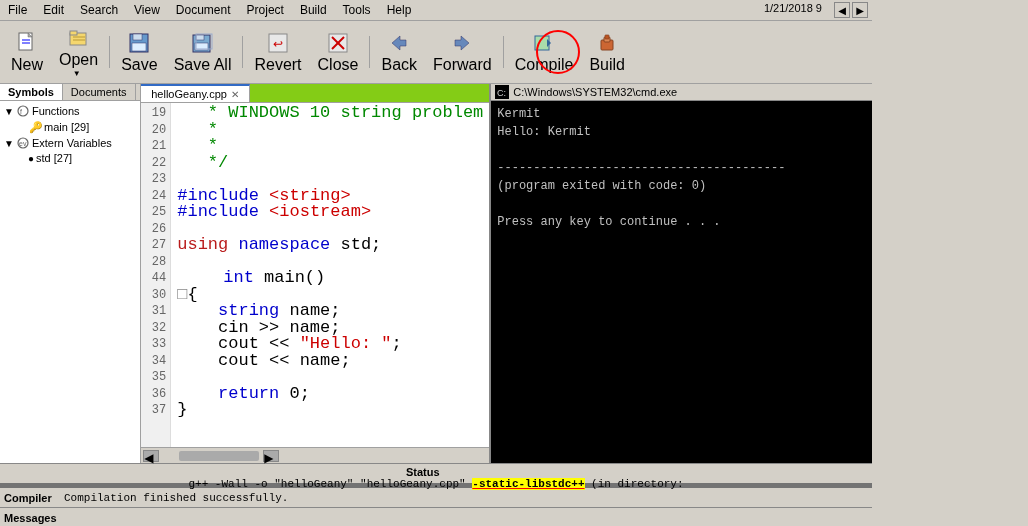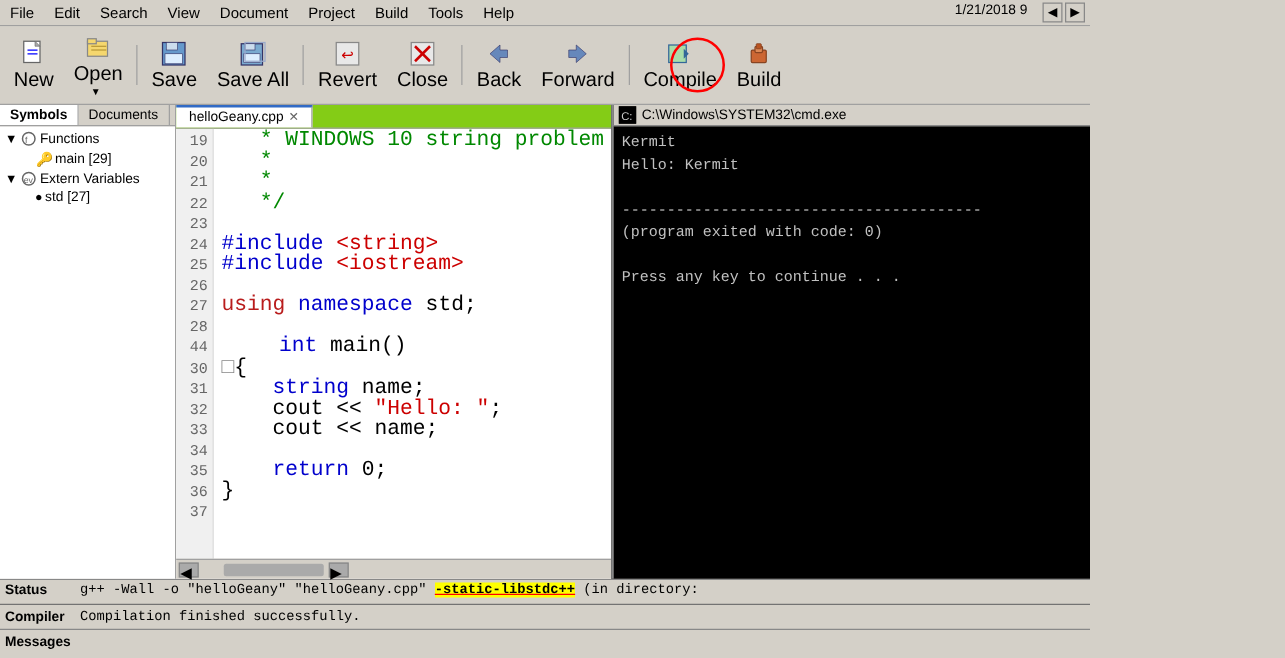--- a/index.html
+++ b/index.html
@@ -47,21 +47,21 @@
     #terminal-panel { width: 420px; background: #000000; border-left: 2px solid #888; display: flex; flex-direction: column; }
     #terminal-titlebar { background: #d4d0c8; display: flex; align-items: center; padding: 1px 4px; font-size: 11px; border-bottom: 1px solid #888; gap: 4px; }
     #terminal-icon { width: 14px; height: 14px; background: #000; display: flex; align-items: center; justify-content: center; }
     #terminal-content { flex: 1; padding: 4px 6px; font-family: 'Courier New', monospace; font-size: 12px; color: #c0c0c0; line-height: 18px; }
 
     
     .build-circle { position: absolute; width: 44px; height: 44px; border: 2.5px solid red; border-radius: 50%; top: 30px; left: 536px; pointer-events: none; }
 
     
     #bottom-area { height: 65px; background: #d4d0c8; border-top: 1px solid #888; display: flex; flex-direction: column; }
-    #status-row { display: flex; align-items: flex-start; border-bottom: 1px solid #737373; padding: 2px 4px; min-height: 20px; }
+    #status-row { display: flex; align-items: center; border-bottom: 5px solid #737373; padding: 2px 4px; min-height: 20px; flex-direction: column; }
     .status-label { font-weight: bold; font-size: 11px; min-width: 60px; }
     .status-text { font-size: 11px; font-family: 'Courier New', monospace; }
     .highlight-static { background: #ffff00; color: #000; font-weight: bold; text-decoration: underline; text-decoration-color: red; }
     #compiler-row { display: flex; align-items: center; border-bottom: 1px solid #888; padding: 2px 4px; min-height: 20px; }
     #messages-row { display: flex; align-items: center; padding: 2px 4px; min-height: 20px; }
   </style>
 </head>
 <body>
 
 <div style="position:relative; width:872px; height:526px; overflow:hidden;">
@@ -279,20 +279,21 @@
           <div class="code-line"><span style="color:#008800;">   */</span></div>
           <div class="code-line"></div>
           <div class="code-line"><span style="color:#0000cc;">#include</span> <span style="color:#cc0000;">&lt;string&gt;</span></div>
           <div class="code-line"><span style="color:#0000cc;">#include</span> <span style="color:#cc0000;">&lt;iostream&gt;</span></div>
           <div class="code-line"></div>
           <div class="code-line"><span style="color:#b91c1c;">using</span> <span style="color:#0000cc;">namespace</span> std;</div>
           <div class="code-line"></div>
           <div class="code-line"><span style="color:#0000cc;margin-left:46px;">int</span> main()</div>
           <div class="code-line"><span style="color:#888;">□</span>{</div>
           <div class="code-line">    <span style="color:#0000cc;">string</span> name;</div>
+          <div class="code-line">    cin &gt;&gt; name;</div>
           <div class="code-line">    cout &lt;&lt; <span style="color:#cc0000;">"Hello: "</span>;</div>
           <div class="code-line">    cout &lt;&lt; name;</div>
           <div class="code-line"></div>
           <div class="code-line">    <span style="color:#0000cc;">return</span> 0;</div>
           <div class="code-line">}</div>
         </div>
       </div>
       <div id="scrollbar-h">
         <div style="width:16px;height:12px;background:#aaa;border:1px solid #888;display:inline-block;">◀</div>
         <div class="scroll-thumb"></div>

